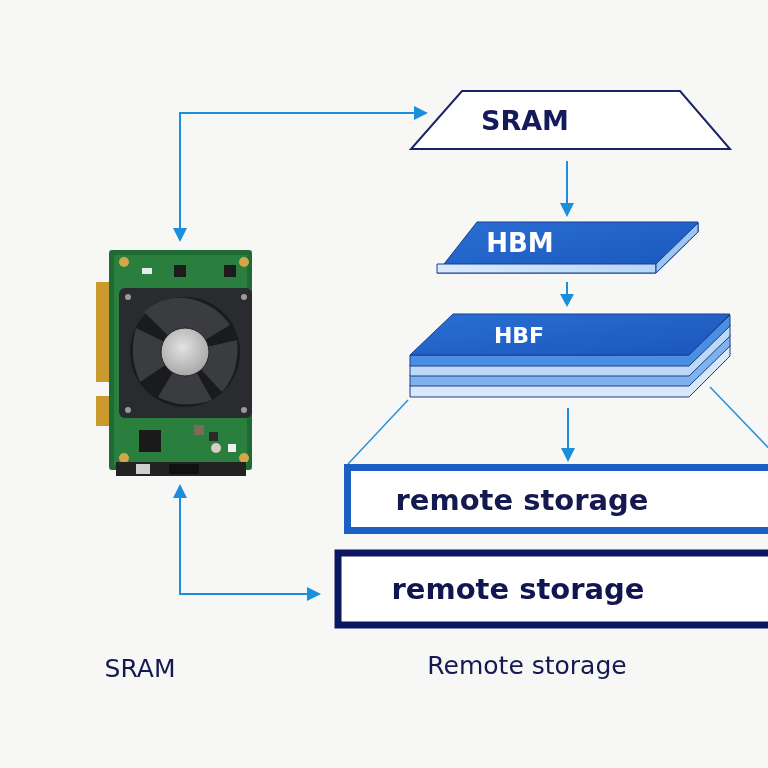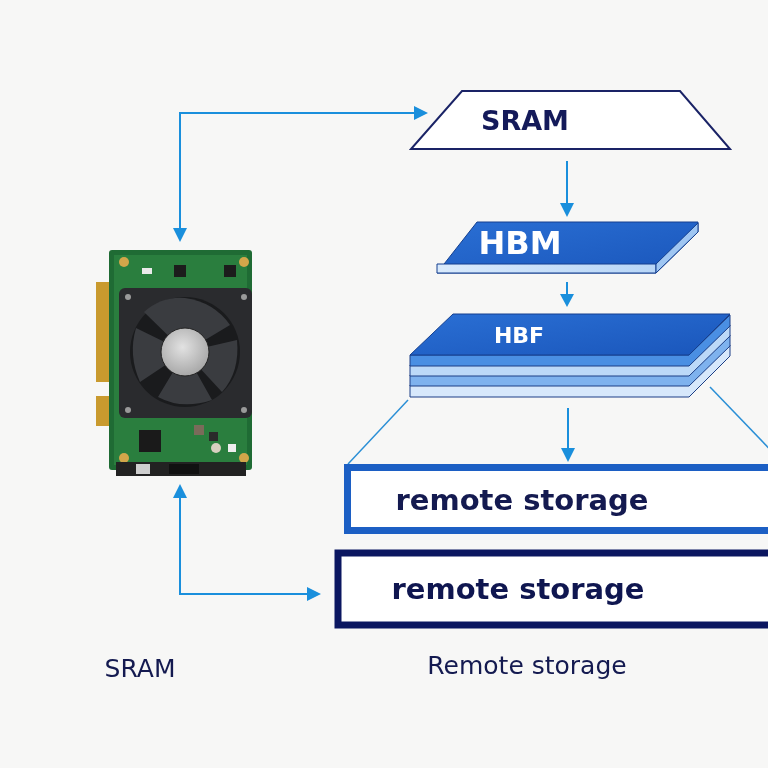--- a/index.html
+++ b/index.html
@@ -8,21 +8,21 @@
       background: #f7f7f6;
       font-family: "DejaVu Sans", sans-serif;
       position: relative;
     }
     #stage { position: absolute; left: 0; top: 0; width: 768px; height: 768px; padding-left: 44px; }
     .lbl {
       position: absolute; color: #101850; white-space: nowrap;
       transform: translate(-50%, -50%);
     }
     .sram-top { left: 525px; top: 120px; font-size: 27px; font-weight: 600; color: #141a5a; }
-    .hbm-lbl { left: 520px; top: 243px; font-size: 32px; font-weight: 700; color: #ffffff; }
+    .hbm-lbl { left: 520px; top: 243px; font-size: 26px; font-weight: 700; color: #ffffff; }
     .hbf-lbl { left: 519px; top: 335px; font-size: 22px; font-weight: 700; color: #ffffff; }
     .rs1 { left: 522px; top: 500px; font-size: 29px; font-weight: 700; color: #141a50; }
     .rs2 { left: 518px; top: 589px; font-size: 29px; font-weight: 700; color: #0f1650; }
     .cap-sram { left: 140px; top: 668px; font-size: 25px; color: #141a50; }
     .cap-remote { left: 527px; top: 665px; font-size: 25px; color: #141a50; }
   </style>
 </head>
 <body>
 
 <div id="stage">

